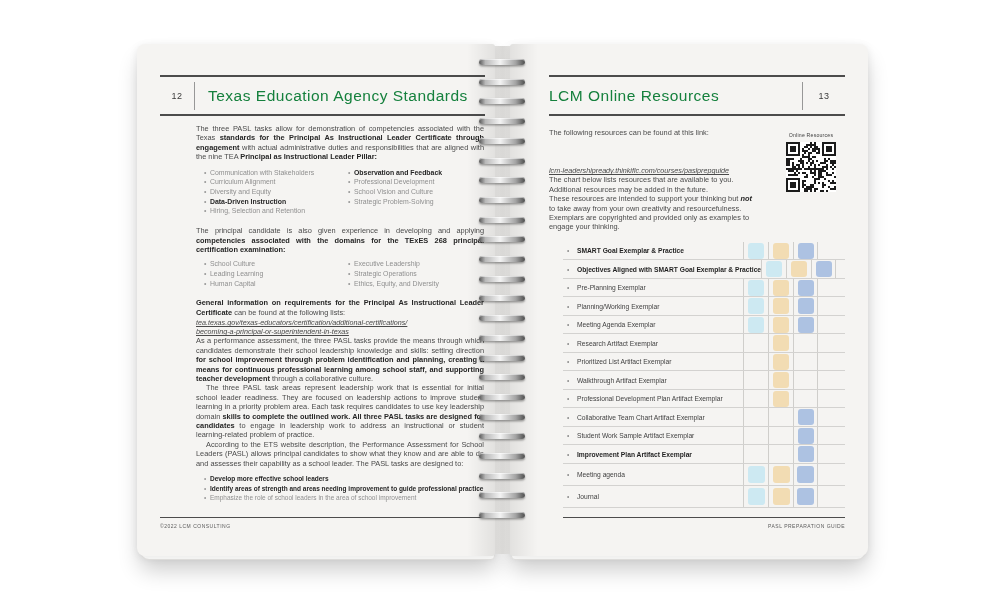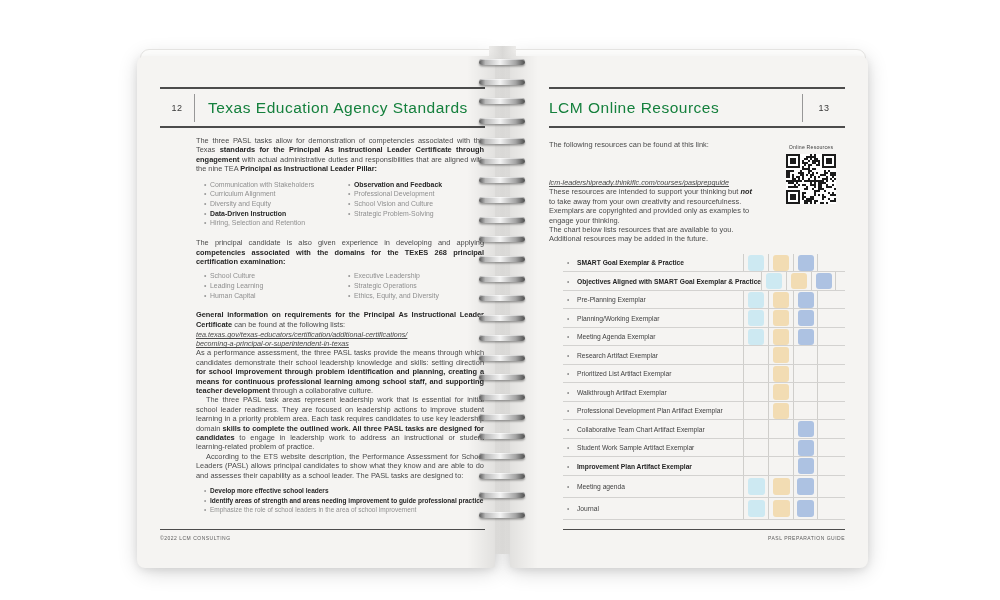--- a/index.html
+++ b/index.html
@@ -5,21 +5,21 @@
   html,body{margin:0;padding:0;}
   body{
     width:1000px;height:600px;background:#ffffff;overflow:hidden;position:relative;
     font-family:"Liberation Sans",sans-serif;
     -webkit-font-smoothing:antialiased;
   }
   .book{position:absolute;left:137px;top:44px;width:731px;height:512px;}
   .page-stack{position:absolute;background:#fcfcfb;border:1px solid #e4e3e1;box-sizing:border-box;}
   .left-stack{left:3px;top:5px;width:355px;height:511px;border-radius:9px 4px 4px 9px;box-shadow:0 10px 22px rgba(0,0,0,0.20);}
   .right-stack{left:374px;top:5px;width:355px;height:511px;border-radius:4px 9px 9px 4px;box-shadow:0 10px 22px rgba(0,0,0,0.20);}
-  .page{position:absolute;top:12px;height:512px;width:358px;background:#f5f4f2;box-sizing:border-box;overflow:hidden;}
+  .page{position:absolute;top:0;height:512px;width:358px;background:#f5f4f2;box-sizing:border-box;overflow:hidden;}
   .left-page{left:0;border-radius:8px 3px 3px 8px;box-shadow:0 2px 8px rgba(0,0,0,0.08);}
   .right-page{left:373px;border-radius:3px 8px 8px 3px;box-shadow:0 2px 8px rgba(0,0,0,0.08);}
   .left-page::after{content:'';position:absolute;top:0;bottom:0;right:0;width:28px;
     background:linear-gradient(90deg,rgba(0,0,0,0) 0%,rgba(0,0,0,0.08) 100%);}
   .right-page::before{content:'';position:absolute;top:0;bottom:0;left:0;width:28px;
     background:linear-gradient(270deg,rgba(0,0,0,0) 0%,rgba(0,0,0,0.08) 100%);}
   .gap{position:absolute;left:352px;top:2px;width:27px;height:508px;
     background:linear-gradient(90deg,#ecebe9 0%,#d9d8d6 50%,#ecebe9 100%);}
   .coil{position:absolute;left:342px;width:46px;height:6px;border-radius:3px;
     background:linear-gradient(90deg,#565656 0%,#b9b9b9 14%,#f3f3f3 46%,#a3a3a3 80%,#4e4e4e 100%);
@@ -423,22 +423,22 @@
             <rect x="19" y="1" width="5" height="5" fill="#ffffff"></rect>
             <rect x="20" y="2" width="3" height="3" fill="#1b1b1b"></rect>
             <rect x="0" y="18" width="7" height="7" fill="#1b1b1b"></rect>
             <rect x="1" y="19" width="5" height="5" fill="#ffffff"></rect>
             <rect x="2" y="20" width="3" height="3" fill="#1b1b1b"></rect>
           </svg>
       </div>
       <div class="rtext">
         <p class="para mb12">The following resources can be found at this link:</p>
         <p class="linkp mb1">lcm-leadershipready.thinkific.com/courses/paslprepguide</p>
+        <p class="para">The chart below lists resources that are available to you. Additional resources may be added in the future.</p>
         <p class="para"><span>These resources are intended to support your thinking but </span><span class="seg-b seg-i">not</span><span> to take away from your own creativity and resourcefulness. Exemplars are copyrighted and provided only as examples to engage your thinking.</span></p>
-        <p class="para">The chart below lists resources that are available to you. Additional resources may be added in the future.</p>
       </div>
       <div class="res-table" id="restable">
           <div class="t-row">
             <span class="t-blt">•</span>
             <span class="t-label seg-b">SMART Goal Exemplar &amp; Practice</span>
             <span class="t-cell">
               <span class="sq" style="background: rgb(205, 233, 242);"></span>
             </span>
             <span class="t-cell">
               <span class="sq" style="background: rgb(242, 220, 179);"></span>

